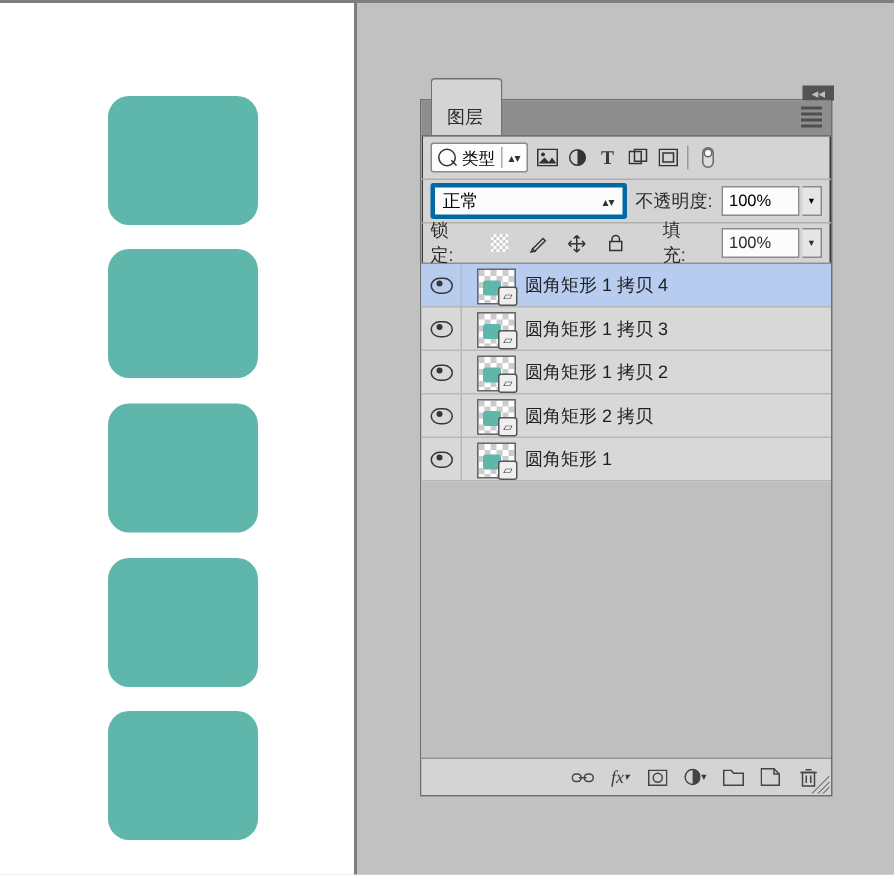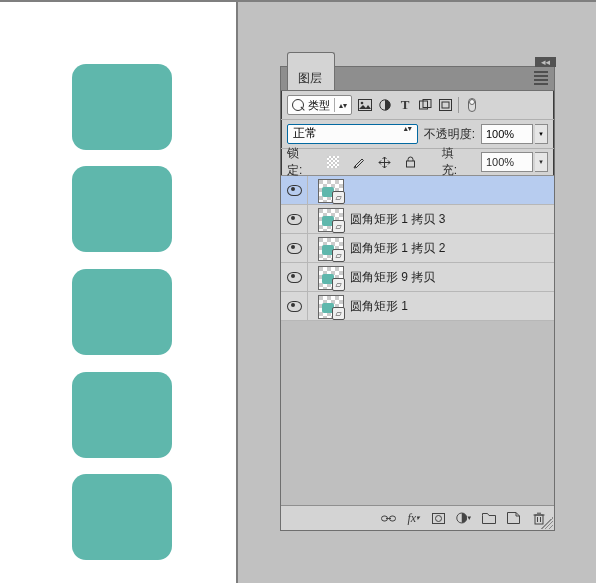--- a/index.html
+++ b/index.html
@@ -70,22 +70,22 @@
   .mag::after{content:"";position:absolute;width:5px;height:1.3px;background:#333;left:7px;top:8px;transform:rotate(45deg);}
   .dd-arrows { font-size:8px; line-height:7px; color:#333; }
 
   .small-icon {
     width:14px;height:14px; display:flex;align-items:center;justify-content:center;
     color:#3a3a3a; font-size:11px;
   }
   .row-divider { width:1px; height:16px; background:#9a9a9a; }
 
   .blend-select{
-    flex:1; background:#fcfcfc;border:1px solid #0369a1;height:18px;
-    display:flex; align-items:flex-start; justify-content:space-between; padding:0 5px;
+    flex:1; background:#fcfcfc;border:3px solid #0369a1;height:18px;
+    display:flex; align-items:center; justify-content:space-between; padding:0 5px;
     font-size:12px; border-radius:2px;
   }
   .opa-label{ font-size:12px; color:#2b2b2b; }
   .opa-box{
     background:#fcfcfc; border:1px solid #8b8b8b; width:42px;height:18px;
     display:flex;align-items:center;justify-content:space-between;padding:0 4px;font-size:11px;
   }
   .opa-wrap{display:flex;align-items:center;gap:2px;}
   .opa-drop{ width:12px;height:18px;border:1px solid #8b8b8b;border-left:none;background:#e6e6e6;display:flex;align-items:center;justify-content:center;font-size:7px;}
   
@@ -272,20 +272,21 @@
     <div class="layer-row selected">
       <div class="eye-col">
           <span class="eye"></span>
         </div>
       <div class="thumb-wrap">
         <div class="thumb">
             <span class="shape"></span>
           </div>
         <div class="thumb-badge">▱</div>
       </div>
+      <span class="layer-name">圆角矩形 1 拷贝 4</span>
     </div>
     <div class="layer-row">
       <div class="eye-col">
           <span class="eye"></span>
         </div>
       <div class="thumb-wrap">
         <div class="thumb">
             <span class="shape"></span>
           </div>
         <div class="thumb-badge">▱</div>
@@ -307,21 +308,21 @@
     <div class="layer-row">
       <div class="eye-col">
           <span class="eye"></span>
         </div>
       <div class="thumb-wrap">
         <div class="thumb">
             <span class="shape"></span>
           </div>
         <div class="thumb-badge">▱</div>
       </div>
-      <span class="layer-name">圆角矩形 9 拷贝</span>
+      <span class="layer-name">圆角矩形 2 拷贝</span>
     </div>
     <div class="layer-row">
       <div class="eye-col">
           <span class="eye"></span>
         </div>
       <div class="thumb-wrap">
         <div class="thumb">
             <span class="shape"></span>
           </div>
         <div class="thumb-badge">▱</div>

